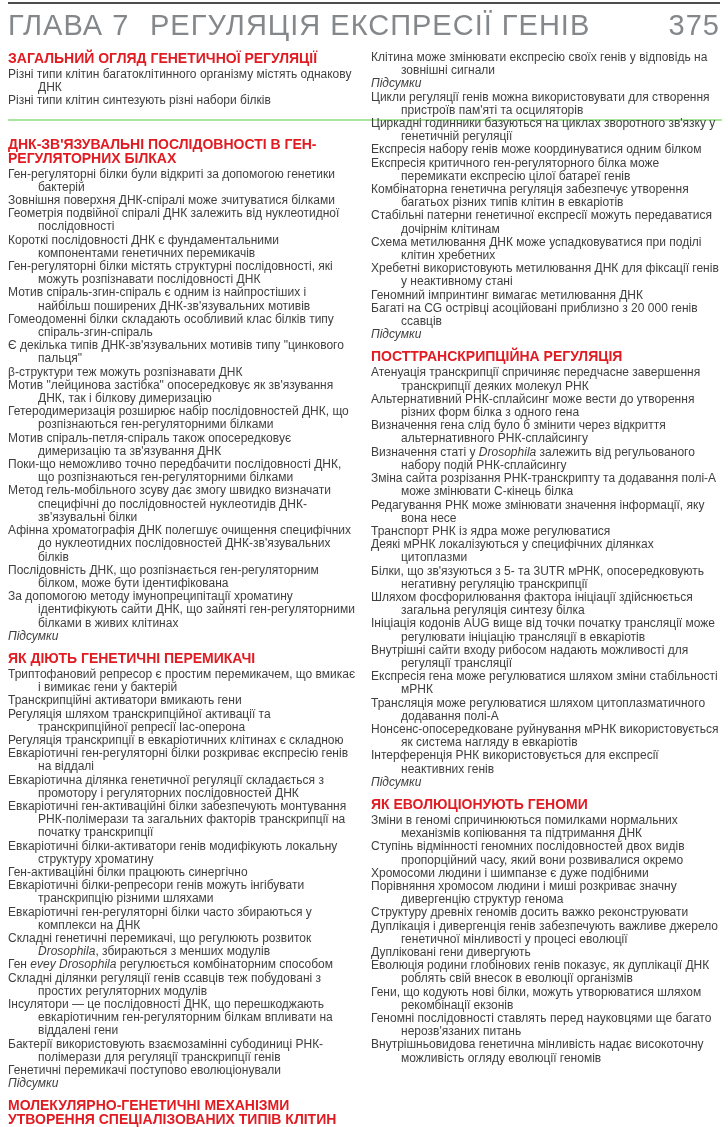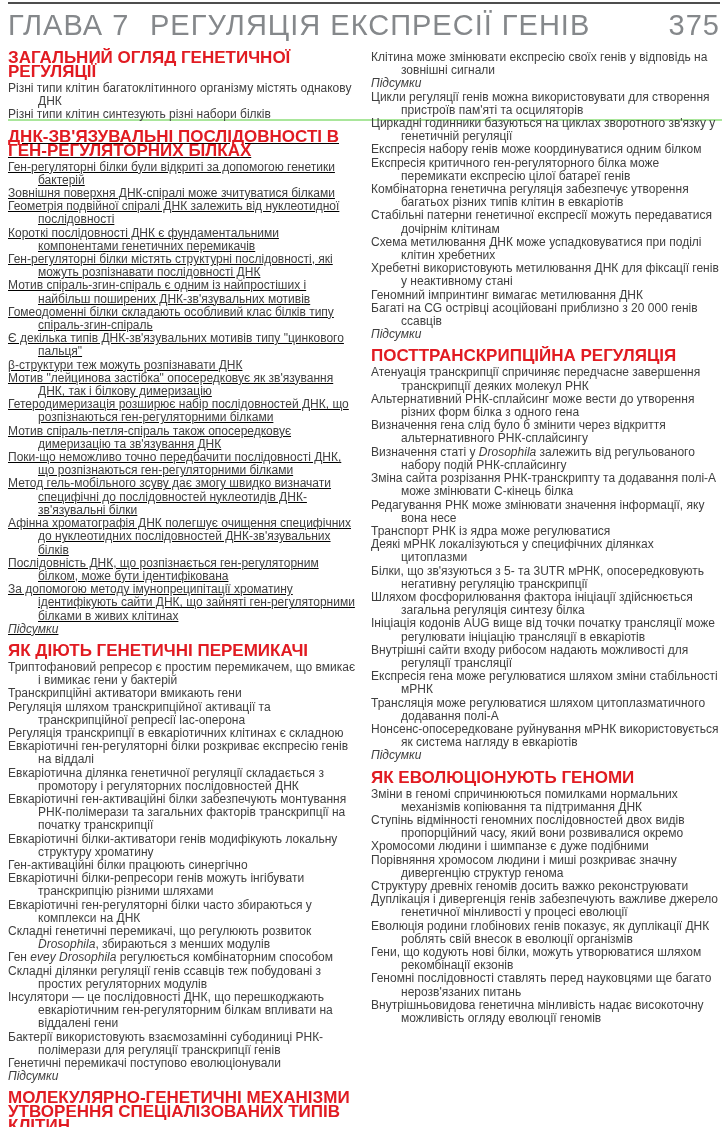--- a/index.html
+++ b/index.html
@@ -7,24 +7,24 @@
         font-family:"Liberation Sans", sans-serif;}
   .top-rule{position:absolute;left:8px;right:8px;top:2px;height:2px;background:var(--rule,#4d4d4d);}
   .header{position:absolute;top:9px;left:8px;right:8px;height:32px;color:var(--hdr,#85888b);
           font-size:29px;font-weight:400;letter-spacing:1px;}
   .header .chapter{position:absolute;left:0;top:0;}
   .header .title{position:absolute;left:142px;top:0;text-align:center;}
   .header .pagenum{position:absolute;right:0;top:0;}
   .green-rule{position:absolute;top:119px;left:8px;right:6px;height:2px;background:var(--grn,#a9e69b);}
   .columns{position:absolute;top:51px;left:8px;right:6px;display:flex;gap:12px;}
   .column{width:351px;flex:0 0 351px;}
-  .sec-heading{color:var(--red,#e11b22);font-weight:bold;font-size:17px;line-height:14px;
+  .sec-heading{color:var(--red,#e11b22);font-weight:bold;font-size:14px;line-height:14px;
                margin:8px 0 3px 0;}
   .block:first-child .sec-heading{margin-top:0;}
-  .col-left > .block:nth-child(2){margin-top:8px;text-decoration:underline;}
+  .col-left > .block:nth-child(2){margin-top:29px;}
   .col-right > .block:nth-child(2){margin-top:0;}
   .item{font-size:12px;line-height:13.2px;color:var(--txt,#3f3f3f);
         padding-left:30px;text-indent:-30px;}
   .item.italic{font-style:italic;}
   .item .it{font-style:italic;}
 </style>
 </head>
 <body>
 
 <div class="page" style="--red: #e11b22; --grn: #a9e69b; --hdr: #85888b; --txt: #3f3f3f; --rule: #4d4d4d;">
@@ -117,30 +117,32 @@
           <div class="item"><span>Редагування РНК може змінювати значення інформації, яку вона несе</span></div>
           <div class="item"><span>Транспорт РНК із ядра може регулюватися</span></div>
           <div class="item"><span>Деякі мРНК локалізуються у специфічних ділянках цитоплазми</span></div>
           <div class="item"><span>Білки, що зв'язуються з 5- та 3UTR мРНК, опосередковують негативну регуляцію транскрипції</span></div>
           <div class="item"><span>Шляхом фосфорилювання фактора ініціації здійснюється загальна регуляція синтезу білка</span></div>
           <div class="item"><span>Ініціація кодонів AUG вище від точки початку трансляції може регулювати ініціацію трансляції в евкаріотів</span></div>
           <div class="item"><span>Внутрішні сайти входу рибосом надають можливості для регуляції трансляції</span></div>
           <div class="item"><span>Експресія гена може регулюватися шляхом зміни стабільності мРНК</span></div>
           <div class="item"><span>Трансляція може регулюватися шляхом цитоплазматичного додавання полі-А</span></div>
           <div class="item"><span>Нонсенс-опосередковане руйнування мРНК використовується як система нагляду в евкаріотів</span></div>
+          <div class="item"><span>Інтерференція РНК використовується для експресії неактивних генів</span></div>
           <div class="item italic"><span>Підсумки</span></div>
         </div>
         <div class="block">
           <div class="sec-heading">ЯК ЕВОЛЮЦІОНУЮТЬ ГЕНОМИ</div>
           <div class="item"><span>Зміни в геномі спричинюються помилками нормальних механізмів копіювання та підтримання ДНК</span></div>
           <div class="item"><span>Ступінь відмінності геномних послідовностей двох видів пропорційний часу, який вони розвивалися окремо</span></div>
           <div class="item"><span>Хромосоми людини і шимпанзе є дуже подібними</span></div>
           <div class="item"><span>Порівняння хромосом людини і миші розкриває значну дивергенцію структур генома</span></div>
           <div class="item"><span>Структуру древніх геномів досить важко реконструювати</span></div>
           <div class="item"><span>Дуплікація і дивергенція генів забезпечують важливе джерело генетичної мінливості у процесі еволюції</span></div>
+          <div class="item"><span>Дупліковані гени дивергують</span></div>
           <div class="item"><span>Еволюція родини глобінових генів показує, як дуплікації ДНК роблять свій внесок в еволюції організмів</span></div>
           <div class="item"><span>Гени, що кодують нові білки, можуть утворюватися шляхом рекомбінації екзонів</span></div>
           <div class="item"><span>Геномні послідовності ставлять перед науковцями ще багато нерозв'язаних питань</span></div>
           <div class="item"><span>Внутрішньовидова генетична мінливість надає високоточну можливість огляду еволюції геномів</span></div>
         </div>
       </div>
   </div>
 </div>
 
 </body></html>

